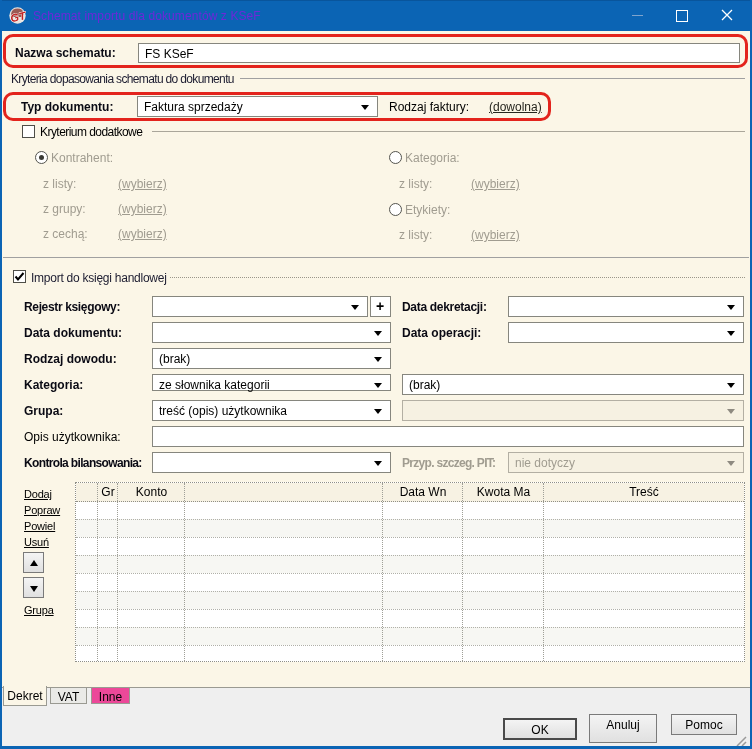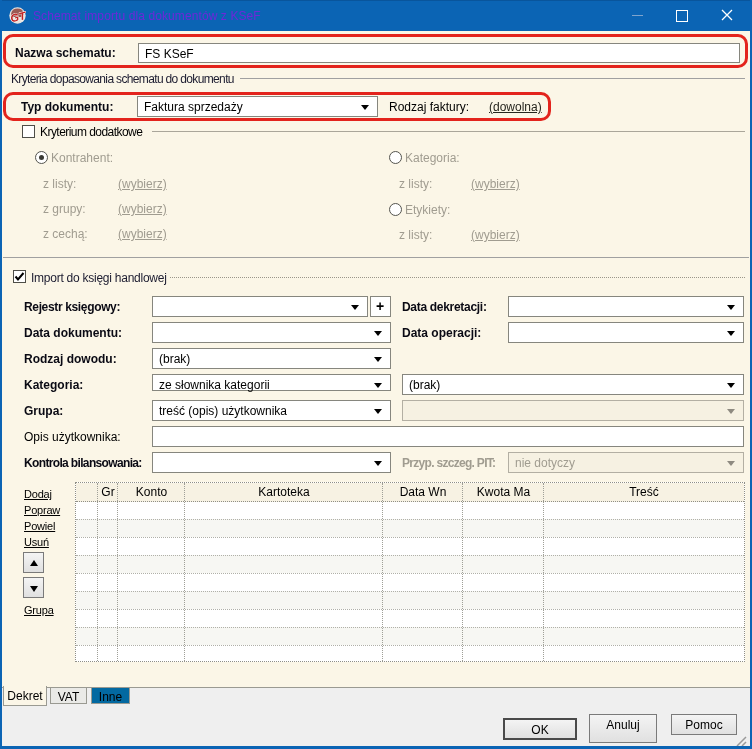--- a/index.html
+++ b/index.html
@@ -161,21 +161,20 @@
 <div class="abs btn" style="left:23px;top:577px;width:21px;height:21px;">
     <span style="position:absolute;left:6px;top:8px;width:0;height:0;border-left:4.5px solid transparent;border-right:4.5px solid transparent;border-top:6px solid #000;"></span>
   </div>
 <div class="abs link" style="left:24px;top:604px;font-size:11px;letter-spacing:-0.2px;">Grupa</div>
 
 <div class="abs" style="left:75px;top:482px;width:670px;height:180px;border:1px dotted #8f8f87;box-sizing:border-box;background:#fff;">
 
 <div class="abs" style="left:0;top:0;width:668px;height:18px;background:#f7f2e3;border-bottom:1px dotted #8f8f87;"></div>
 <div class="abs" style="left:22px;top:2px;width:20px;text-align:center;">Gr</div>
 <div class="abs" style="left:42px;top:2px;width:67px;text-align:center;">Konto</div>
-<div class="abs" style="left:109px;top:2px;width:198px;text-align:center;">Kartoteka</div>
 <div class="abs" style="left:307px;top:2px;width:80px;text-align:center;">Data Wn</div>
 <div class="abs" style="left:387px;top:2px;width:81px;text-align:center;">Kwota Ma</div>
 <div class="abs" style="left:468px;top:2px;width:200px;text-align:center;">Treść</div>
 
 <div class="abs" style="left:0;top:36px;width:668px;height:18px;background:#f7f7f3;"></div>
 <div class="abs" style="left:0;top:72px;width:668px;height:18px;background:#f7f7f3;"></div>
 <div class="abs" style="left:0;top:108px;width:668px;height:18px;background:#f7f7f3;"></div>
 <div class="abs" style="left:0;top:144px;width:668px;height:18px;background:#f7f7f3;"></div>
 
 <div class="abs" style="left:21px;top:0;width:1px;height:178px;border-left:1px dotted #9f9f97;"></div>
@@ -191,21 +190,21 @@
 <div class="abs" style="left:0;top:90px;width:668px;border-top:1px dotted #b0b0a8;"></div>
 <div class="abs" style="left:0;top:108px;width:668px;border-top:1px dotted #b0b0a8;"></div>
 <div class="abs" style="left:0;top:126px;width:668px;border-top:1px dotted #b0b0a8;"></div>
 <div class="abs" style="left:0;top:144px;width:668px;border-top:1px dotted #b0b0a8;"></div>
 <div class="abs" style="left:0;top:162px;width:668px;border-top:1px dotted #b0b0a8;"></div>
 </div>
 
 <div class="abs" style="left:0;top:687px;width:752px;height:62px;background:#efefef;border-top:1px solid #9a9a92;box-sizing:border-box;"></div>
 <div class="abs" style="left:3px;top:686px;width:44px;height:20px;background:#fbf6e7;border:1px solid #9a9a92;border-top:none;box-sizing:border-box;text-align:center;padding-top:3px;">Dekret</div>
 <div class="abs" style="left:50px;top:688px;width:37px;height:16px;background:#eaeae7;border:1px solid #9a9a92;border-top:none;box-sizing:border-box;text-align:center;padding-top:2px;">VAT</div>
-<div class="abs" style="left:91px;top:688px;width:39px;height:16px;background:#0369a1;border:1px solid #9a9a92;border-top:none;box-sizing:border-box;text-align:center;padding-top:2px;">Inne</div>
+<div class="abs" style="left:91px;top:688px;width:39px;height:16px;background:#ec4899;border:1px solid #9a9a92;border-top:none;box-sizing:border-box;text-align:center;padding-top:2px;">Inne</div>
 
 <div class="abs btn" style="left:503px;top:718px;width:74px;height:22px;border:2px solid #4a4a4a;padding-top:3px;">OK</div>
 <div class="abs btn" style="left:589px;top:714px;width:68px;height:29px;padding-top:3px;">Anuluj</div>
 <div class="abs btn" style="left:671px;top:714px;width:66px;height:21px;padding-top:3px;">Pomoc</div>
 <svg class="abs" style="left:733px;top:733px;" width="14" height="14" viewBox="0 0 14 14">
     <path d="M13 4 L4 13 M13 9 L9 13" stroke="#9a9a9a" stroke-width="1.5"></path>
   </svg>
 
 <div class="abs winborder" style="pointer-events:none;"></div>
 

